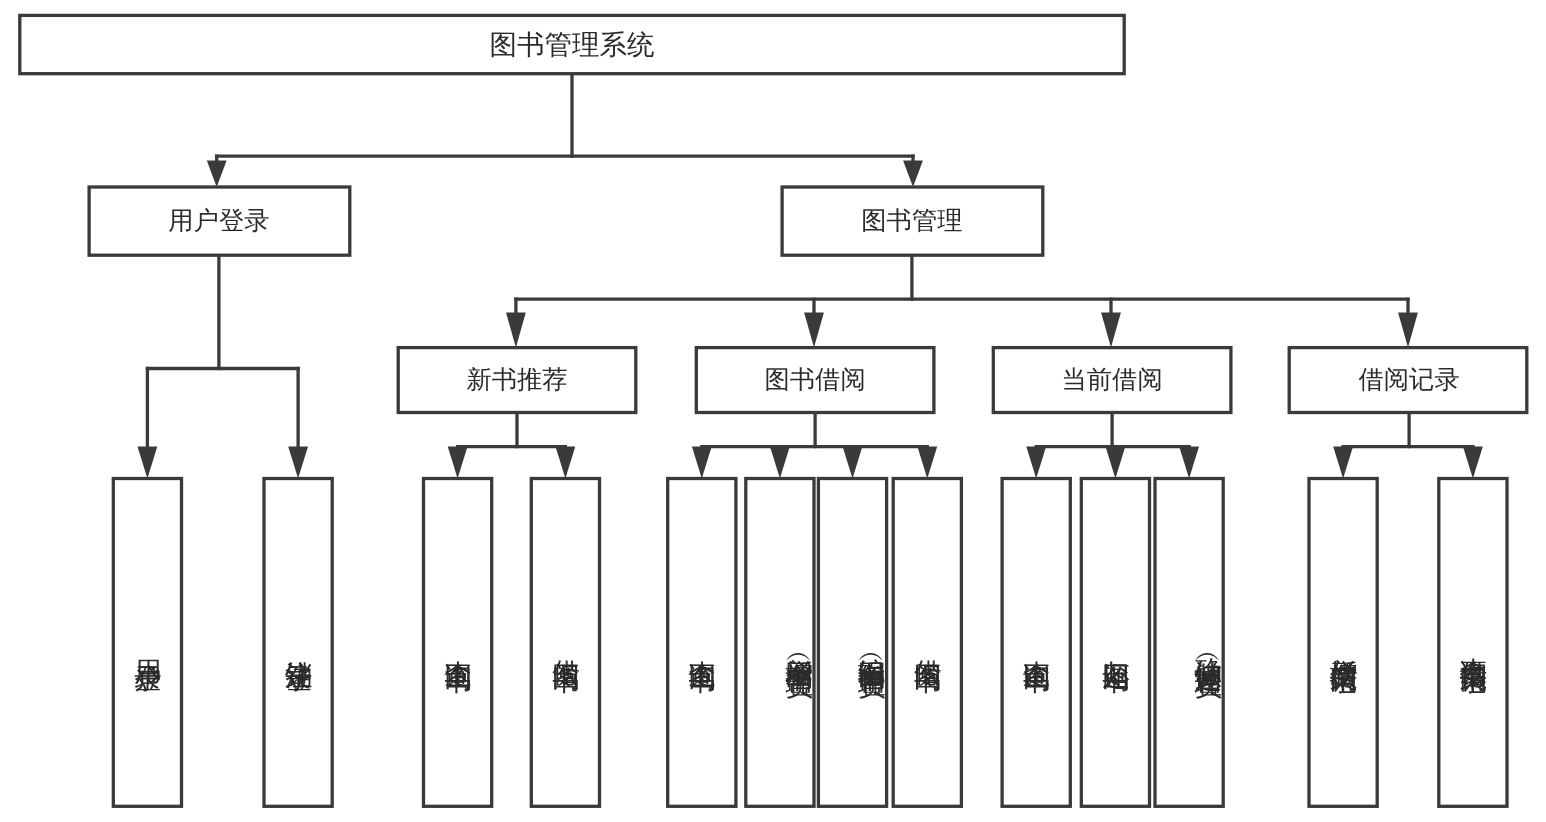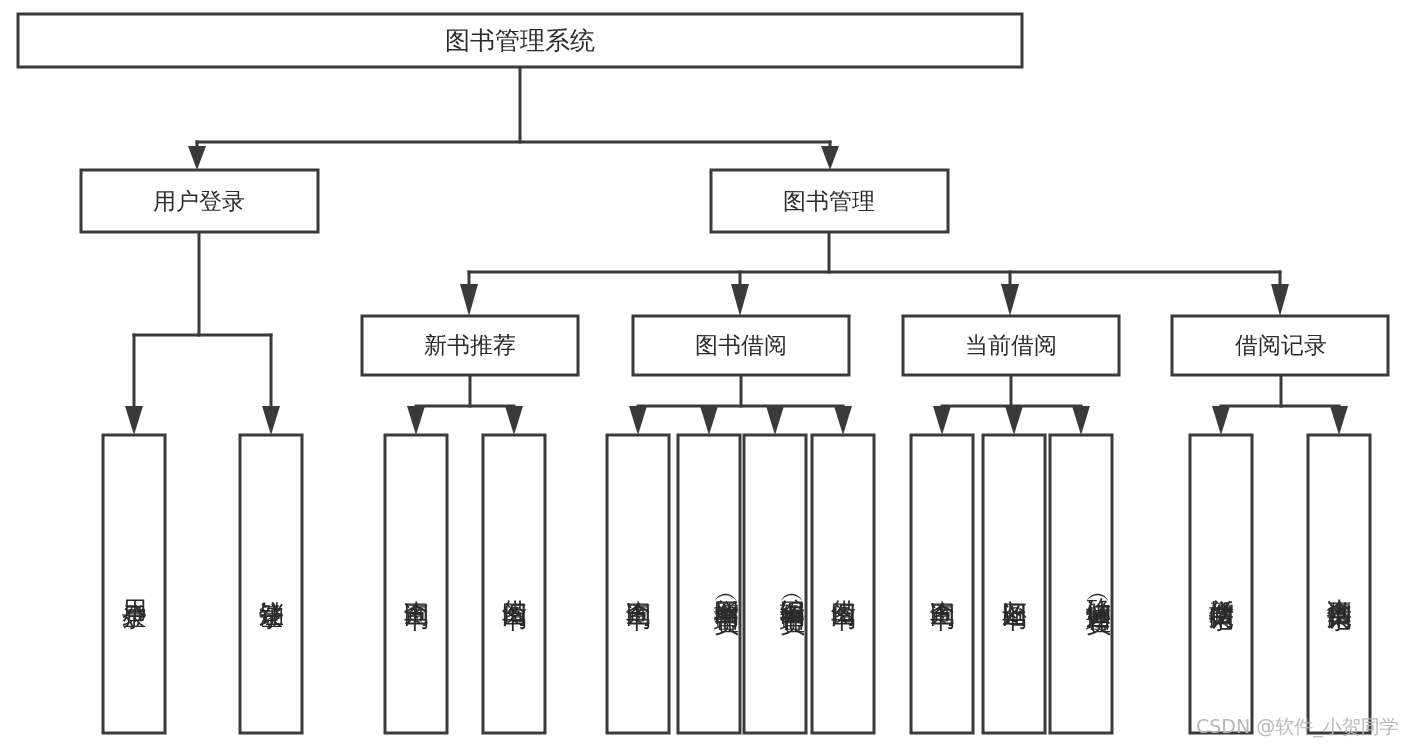--- a/index.html
+++ b/index.html
@@ -212,15 +212,14 @@
   <div class="node-label-v" style="left:911px; top:435px; width:62px; height:298px; display:flex; align-items:center; justify-content:center;">查询图书</div>
 
   <div class="node-label-v" style="left:983px; top:435px; width:62px; height:298px; display:flex; align-items:center; justify-content:center;">归还图书</div>
 
   <div class="node-label-v" style="left:1050px; top:441px; width:62px; height:292px; display:flex; align-items:flex-start; justify-content:center;">确认归还（管理员）</div>
 
   <div class="node-label-v" style="left:1190px; top:435px; width:62px; height:298px; display:flex; align-items:center; justify-content:center;">新增借阅记录</div>
 
   <div class="node-label-v" style="left:1308px; top:435px; width:62px; height:298px; display:flex; align-items:center; justify-content:center;">查询借阅记录</div>
 
-  <div class="watermark" style="left:1196px; top:714px;">CSDN @软件_小贺同学</div>
 
 </div>
 
 </body></html>

